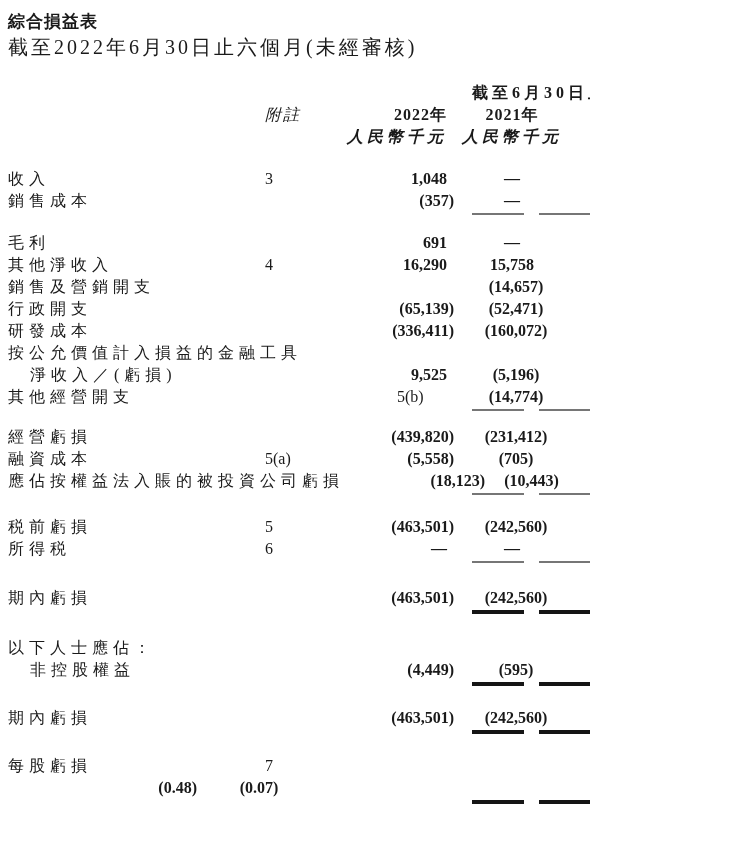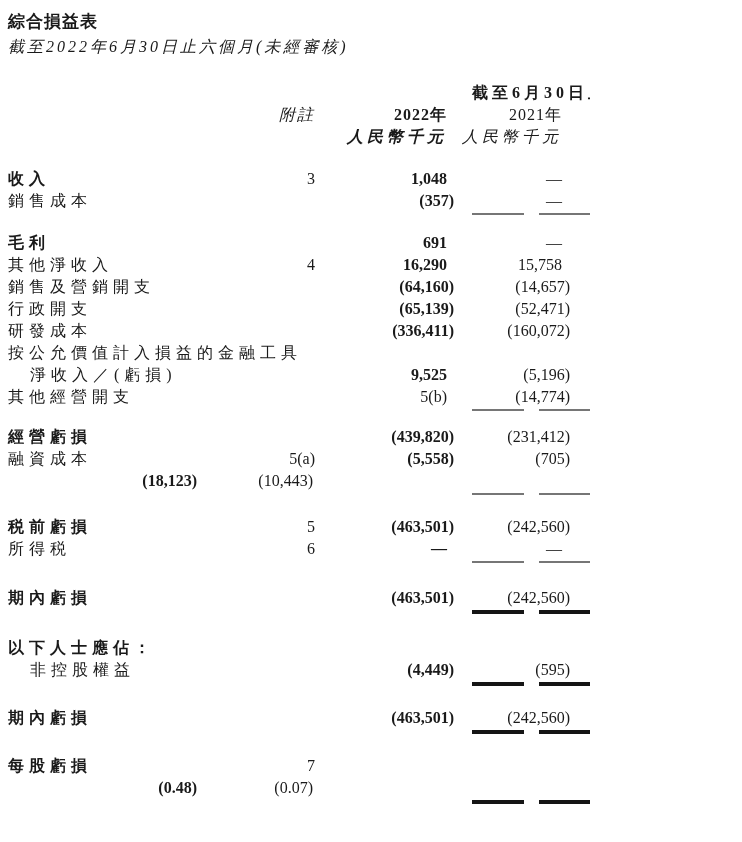--- a/index.html
+++ b/index.html
@@ -21,40 +21,39 @@
     overflow:hidden;
   }
   .title {
     margin:10px 0 0 8px;
     font-size:17px; font-weight:bold;
     letter-spacing:1px; line-height:24px;
     white-space:nowrap;
   }
   .subtitle {
     margin:2px 0 0 8px;
-    font-style:italic;
-    font-size:16px; letter-spacing:3px; line-height:22px;
+    font-size:20px; letter-spacing:3px; line-height:22px;
     white-space:nowrap;
   }
   .hdr { margin-top:24px; }
   .hline { display:flex; height:22px; line-height:22px; padding-right:19px; }
   .period-span {
     margin-left:472px; width:251px;
     text-align:center; font-weight:bold; letter-spacing:4px;
     white-space:nowrap;
   }
   
   .row { display:flex; height:22px; line-height:22px; padding-left:8px; padding-right:19px; align-items:center; }
   .c-label { flex:1; letter-spacing:5px; white-space:nowrap; }
-  .c-label.bold { font-weight:bold; }
+  .c-label.bold { font-weight:normal; }
   .c-label.indent { padding-left:22px; }
-  .c-note { width:50px; text-align:right; white-space:nowrap; }
+  .c-note { width:50px; text-align:left; white-space:nowrap; }
   .c-note.italic { font-style:italic; letter-spacing:2px; }
   .c-2022 { width:118px; margin-left:14px; text-align:right; font-weight:bold; white-space:nowrap; }
-  .c-2021 { width:109px; margin-left:15px; padding-right:0; text-align:right; white-space:nowrap; }
+  .c-2021 { width:109px; margin-left:15px; padding-right:0; text-align:center; white-space:nowrap;font-weight:bold; }
   .c-2021 .val, .c-2022 .val { display:inline-block; }
   .c-2022 .val.paren { margin-right:-7px; }
   .c-2021 .val { margin-right:9px; }
   .c-2021 .val.paren { margin-right:1px; }
   .unit-2022 { font-style:italic; font-weight:bold; letter-spacing:4px; }
   .unit-2021 { font-style:italic; letter-spacing:4px; }
   .year-2022 { font-weight:bold; letter-spacing:1px; }
   .year-2021 { letter-spacing:1px; }
   
   .rule-row { display:flex; margin-left:472px; margin-top:1px; }
@@ -143,21 +142,20 @@
       </div>
       <div class="row">
         <div class="c-label">其他淨收入</div>
         <div class="c-note">4</div>
         <div class="c-2022"><div class="val" style="display: inline-block;">16,290</div></div>
         <div class="c-2021"><div class="val" style="display: inline-block;">15,758</div></div>
       </div>
       <div class="row">
         <div class="c-label">銷售及營銷開支</div>
         <div class="c-note"></div>
-        <div class="c-2022"><div class="val paren" style="display: inline-block;">(64,160)</div></div>
         <div class="c-2021"><div class="val paren" style="display: inline-block;">(14,657)</div></div>
       </div>
       <div class="row">
         <div class="c-label">行政開支</div>
         <div class="c-note"></div>
         <div class="c-2022"><div class="val paren" style="display: inline-block;">(65,139)</div></div>
         <div class="c-2021"><div class="val paren" style="display: inline-block;">(52,471)</div></div>
       </div>
       <div class="row">
         <div class="c-label">研發成本</div>
@@ -192,20 +190,21 @@
         <div class="c-2022"><div class="val paren" style="display: inline-block;">(439,820)</div></div>
         <div class="c-2021"><div class="val paren" style="display: inline-block;">(231,412)</div></div>
       </div>
       <div class="row">
         <div class="c-label">融資成本</div>
         <div class="c-note">5(a)</div>
         <div class="c-2022"><div class="val paren" style="display: inline-block;">(5,558)</div></div>
         <div class="c-2021"><div class="val paren" style="display: inline-block;">(705)</div></div>
       </div>
       <div class="row">
+        <div class="c-label">應佔按權益法入賬的被投資公司虧損</div>
         <div class="c-note"></div>
         <div class="c-2022"><div class="val paren" style="display: inline-block;">(18,123)</div></div>
         <div class="c-2021"><div class="val paren" style="display: inline-block;">(10,443)</div></div>
       </div>
       <div class="rule-row single">
         <div class="seg"></div>
         <div class="seg"></div>
       </div>
       <div class="row" style="margin-top: 18px;">
         <div class="c-label bold">税前虧損</div>

